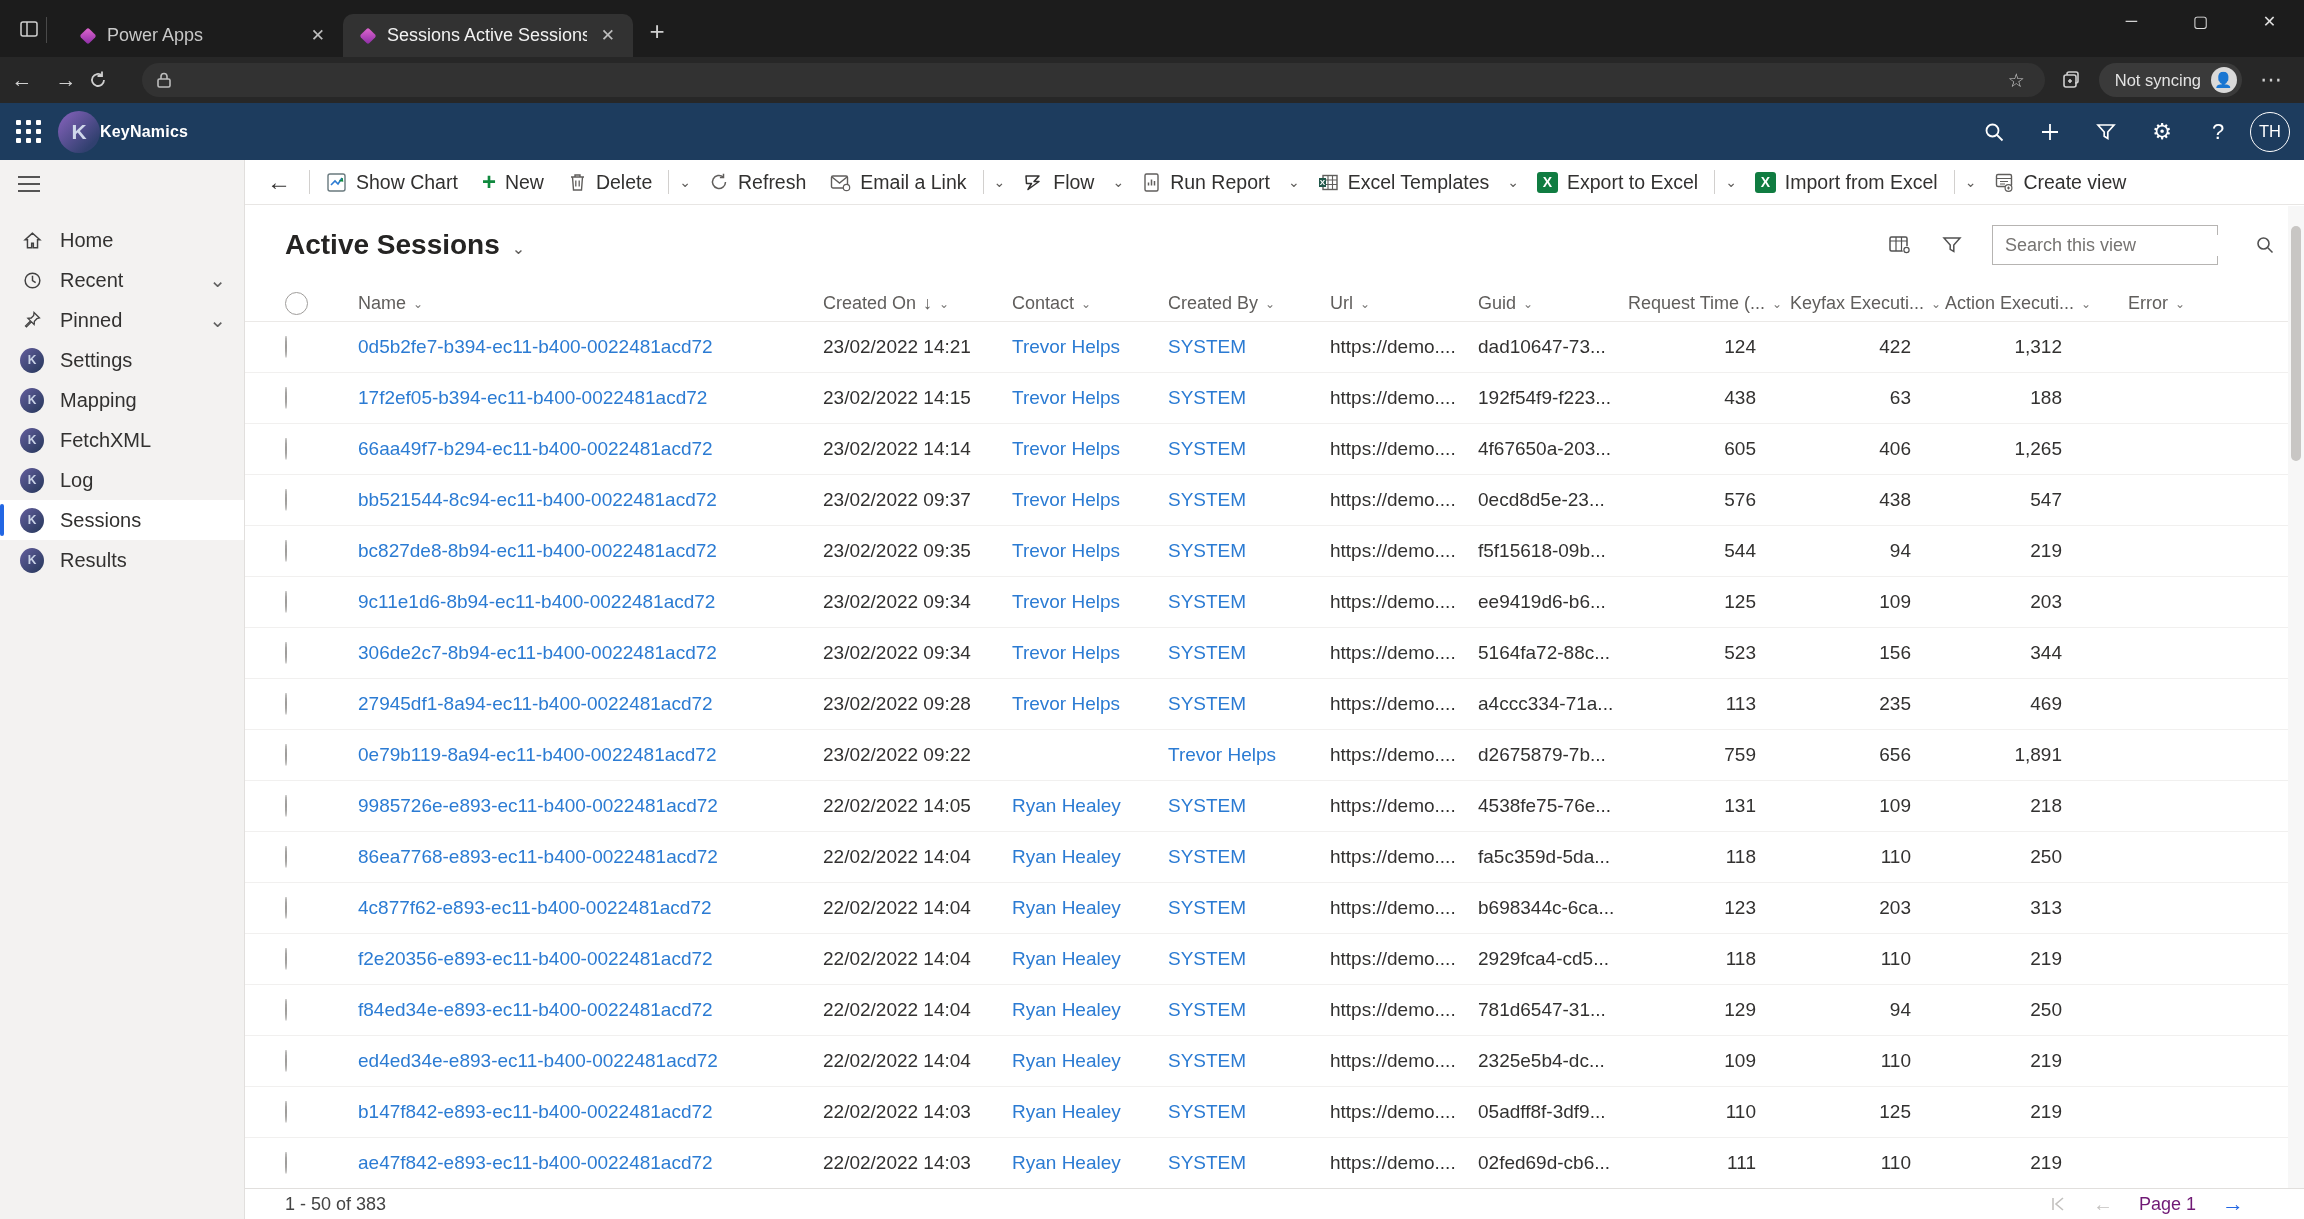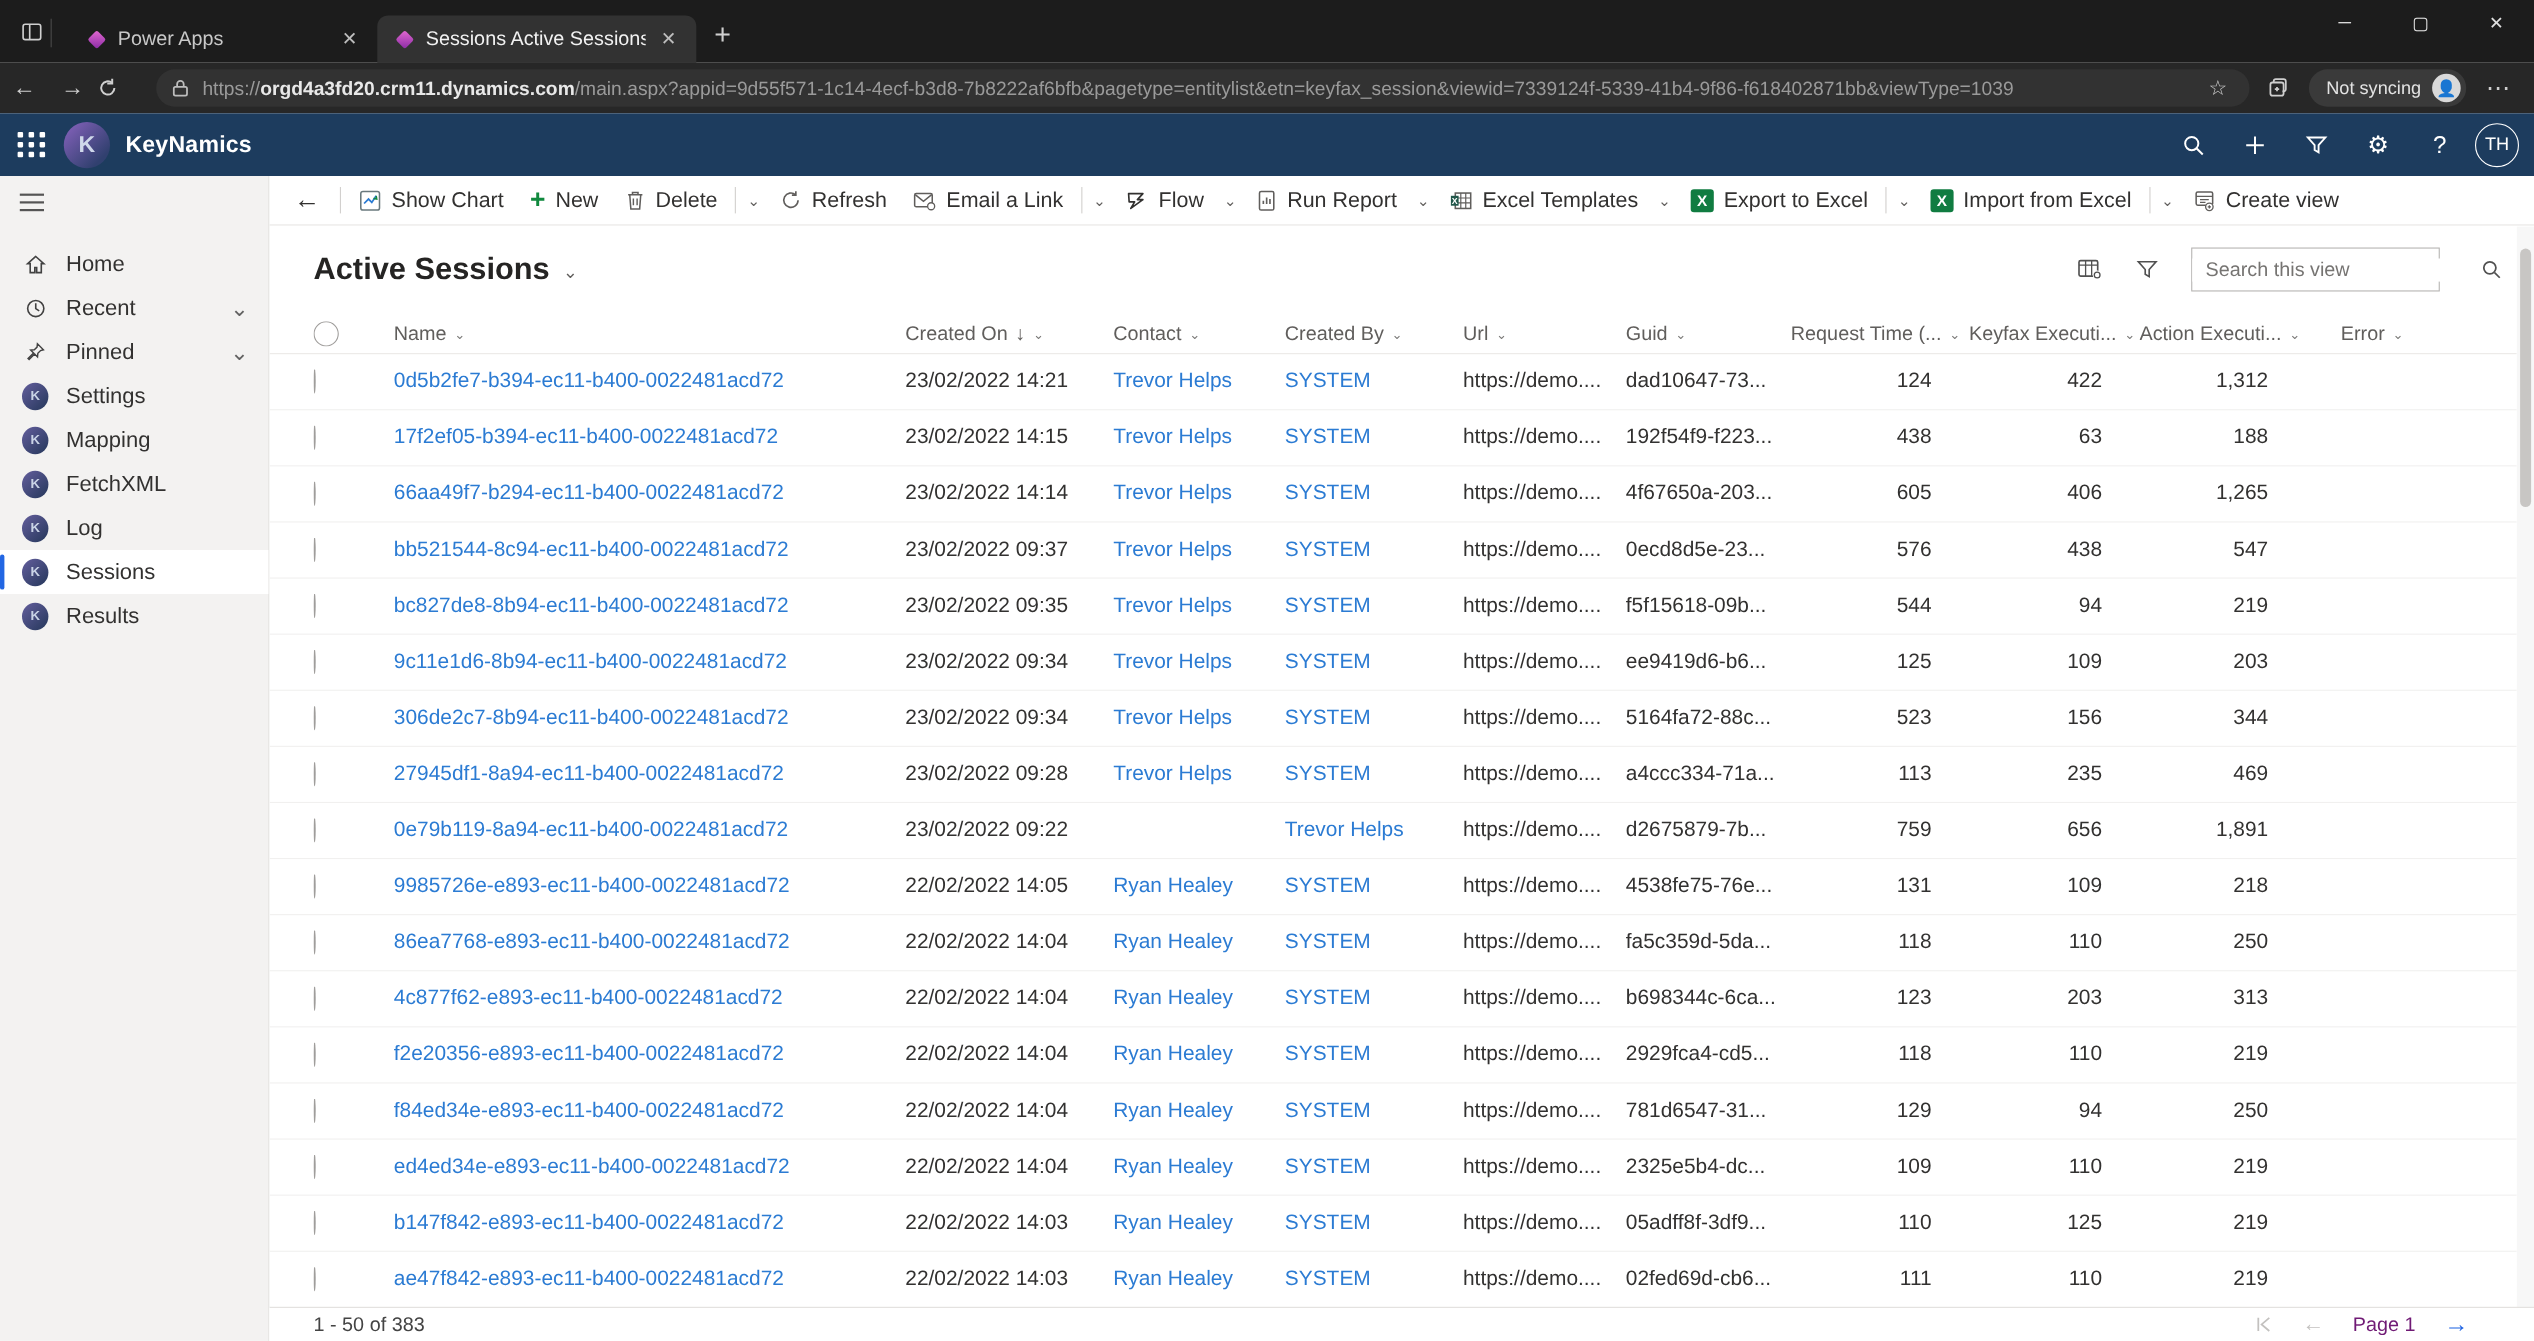--- a/index.html
+++ b/index.html
@@ -45,21 +45,21 @@
 
   
   .appbar { position:absolute; left:0; top:103px; width:100%; height:57px; background:#1d3c5e;
     display:flex; align-items:center; color:#fff; }
   .waffle { width:46px; height:46px; margin-left:6px; background:none; border:none;
     display:grid; grid-template-columns:repeat(3,6px); grid-gap:4px; justify-content:center; align-content:center; }
   .waffle span { width:5px; height:5px; background:#fff; border-radius:1px; }
   .app-logo { width:42px; height:42px; border-radius:50%; margin-left:6px;
     background:linear-gradient(135deg,#7e5fb5 10%,#31406f 80%); display:flex; align-items:center;
     justify-content:center; font-weight:bold; font-size:21px; color:#cfd8ea; }
-  .app-name { margin-left:14px; font-size:21px; font-weight:bold; letter-spacing:0.2px; }
+  .app-name { margin-left:0; font-size:16px; font-weight:bold; letter-spacing:0.2px; }
   .appbar-right { margin-left:auto; display:flex; align-items:center; gap:8px; padding-right:14px; }
   .appbar-ic { width:48px; height:44px; background:none; border:none; color:#fff;
     display:flex; align-items:center; justify-content:center; font-size:22px; }
   .avatar { width:40px; height:40px; border-radius:50%; border:1.6px solid #fff; background:none;
     color:#fff; font-size:16.5px; display:flex; align-items:center; justify-content:center; }
 
   
   .sidebar { position:absolute; left:0; top:160px; width:245px; bottom:0; background:#f3f2f1;
     border-right:1px solid #e1dfdd; color:#323130; }
   .hamburger { width:46px; height:44px; margin:2px 0 0 6px; background:none; border:none;
@@ -189,21 +189,20 @@
       <svg class="ic" width="20" height="20" viewBox="0 0 20 20">
           <path d="M16 10a6 6 0 1 1-2-4.5" fill="none" stroke="#cfcfcf" stroke-width="1.8"></path>
           <path d="M14 1.5v4.5h-4.5" fill="none" stroke="#cfcfcf" stroke-width="1.8"></path>
         </svg>
     </button>
     <div class="omnibox">
       <svg class="ic" width="16" height="18" viewBox="0 0 16 18" style="margin-right:12px">
           <rect x="2" y="8" width="12" height="8" rx="1.5" fill="none" stroke="#bdbdbd" stroke-width="1.6"></rect>
           <path d="M5 8V5.5a3 3 0 0 1 6 0V8" fill="none" stroke="#bdbdbd" stroke-width="1.6"></path>
         </svg>
-      <span class="url"><span class="url-dim">https://</span><span class="url-host">orgd4a3fd20.crm11.dynamics.com</span><span class="url-dim">/main.aspx?appid=9d55f571-1c14-4ecf-b3d8-7b8222af6bfb&amp;pagetype=entitylist&amp;etn=keyfax_session&amp;viewid=7339124f-5339-41b4-9f86-f618402871bb&amp;viewType=1039</span></span>
       <span class="omni-right">
         <button class="more-btn" style="font-size:19px">☆</button>
       </span>
     </div>
     <div class="chrome-right">
       <button class="more-btn">
         <svg class="ic" width="20" height="20" viewBox="0 0 20 20">
             <rect x="3" y="5" width="12" height="12" rx="2" fill="none" stroke="#cfcfcf" stroke-width="1.6"></rect>
             <path d="M6 5V4a2 2 0 0 1 2-2h7a2 2 0 0 1 2 2v7a2 2 0 0 1-2 2h-1" fill="none" stroke="#cfcfcf" stroke-width="1.6"></path>
             <path d="M9 9v4M7 11h4" stroke="#cfcfcf" stroke-width="1.6"></path>

